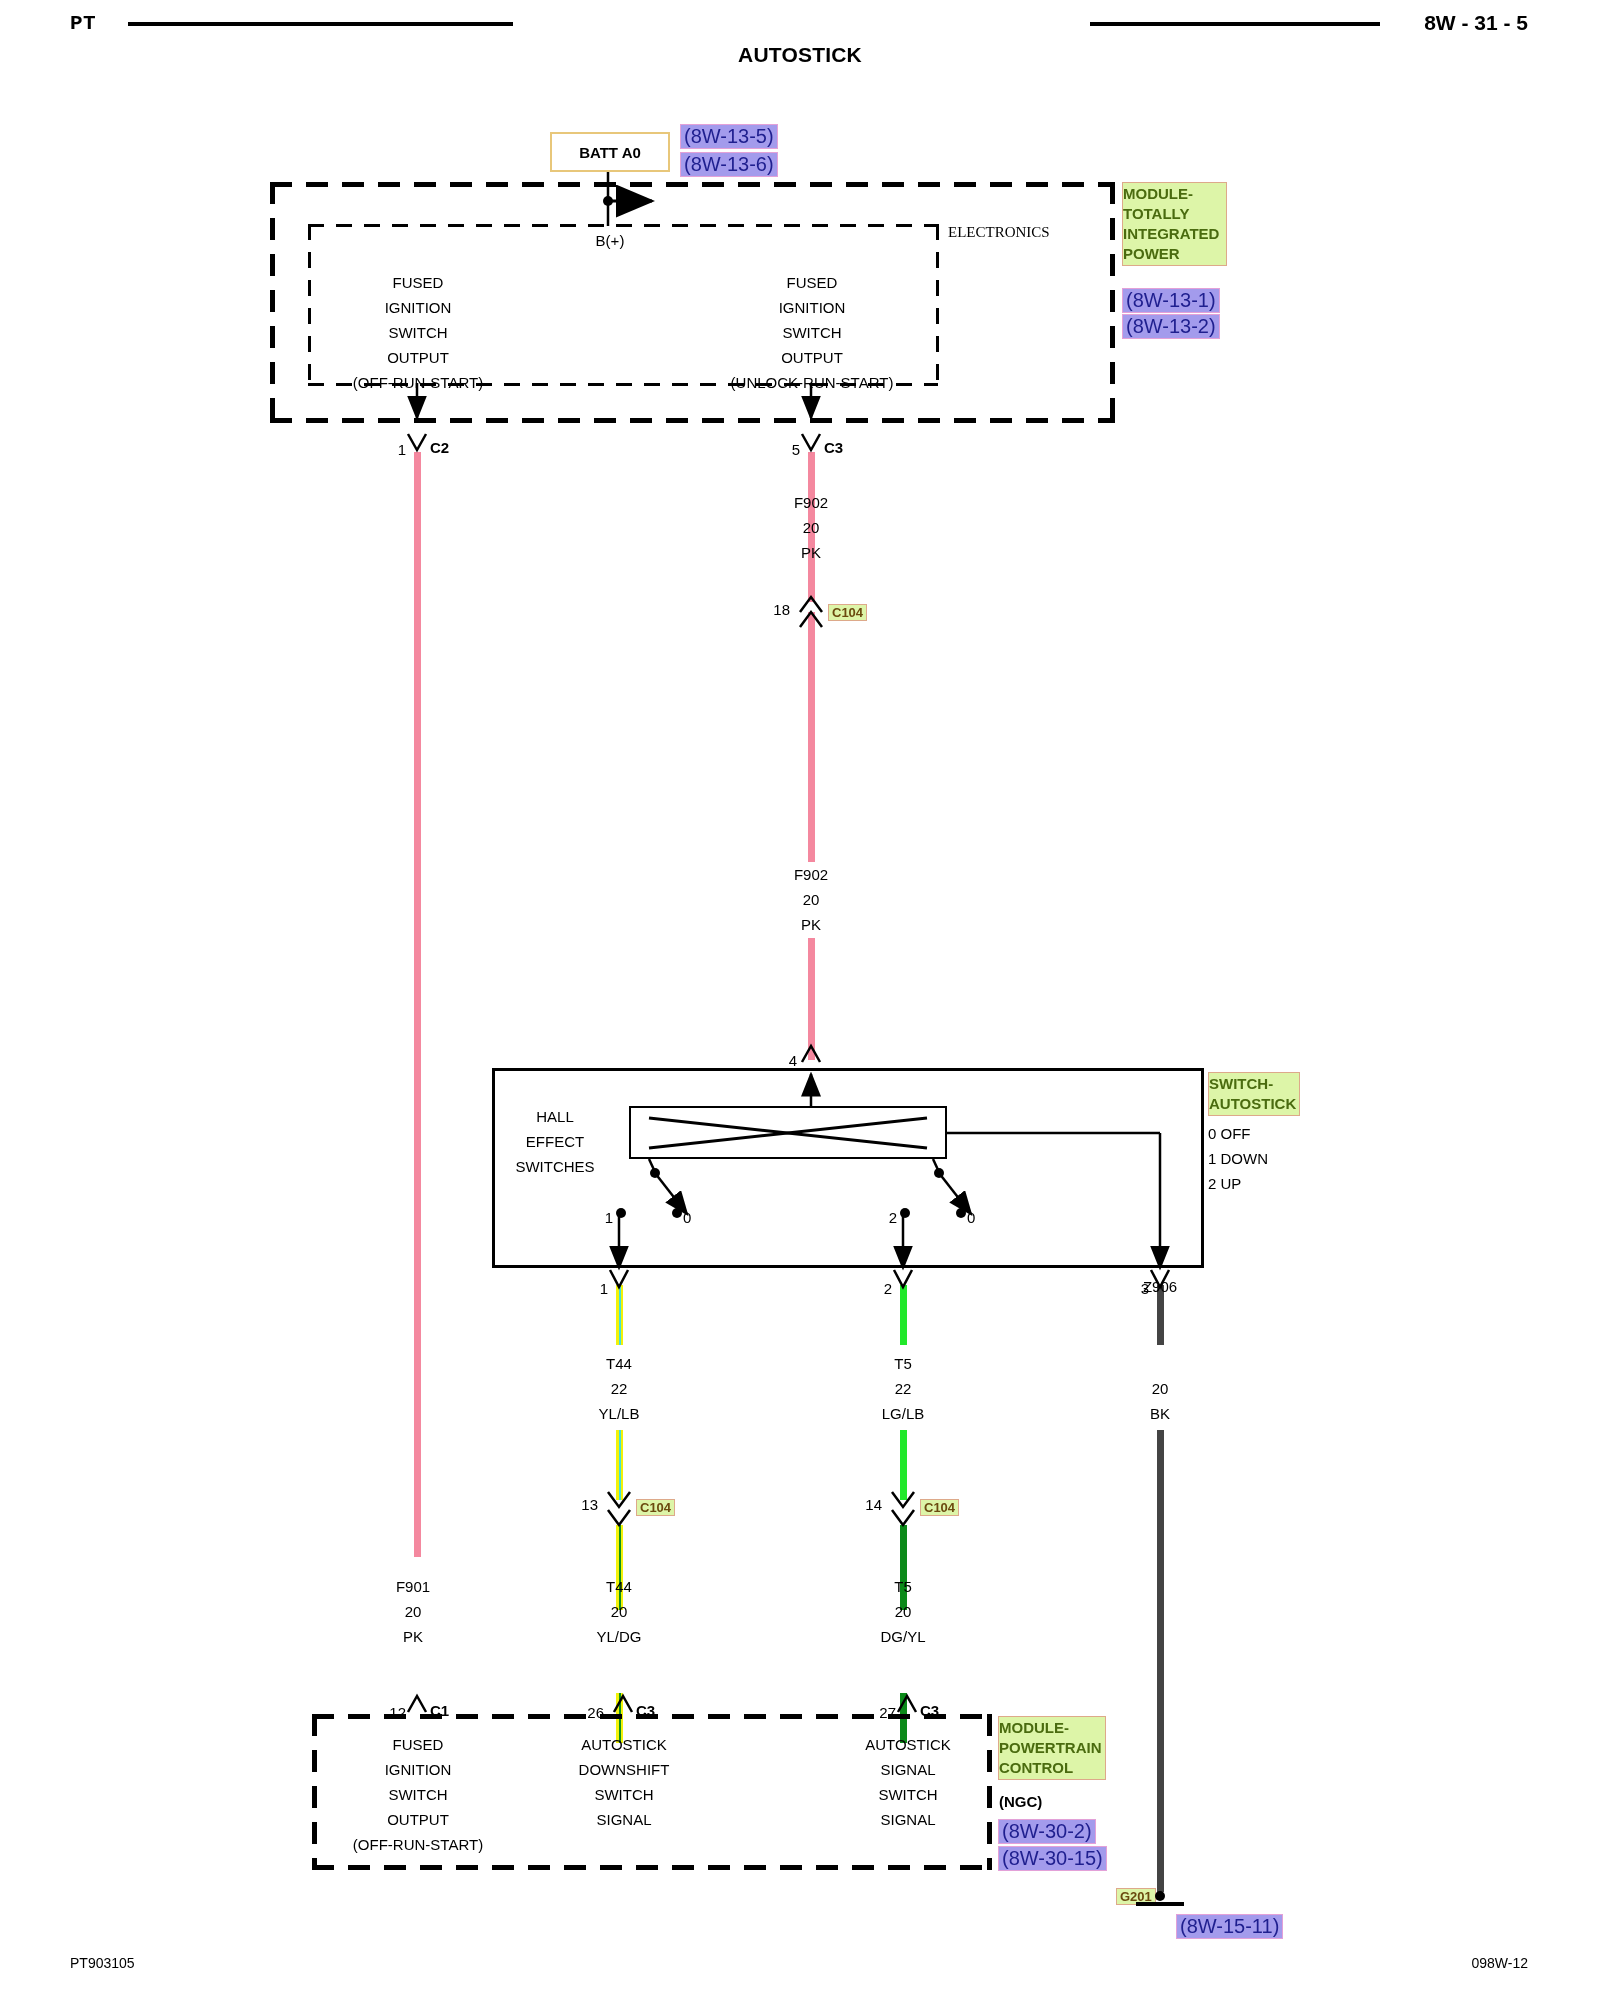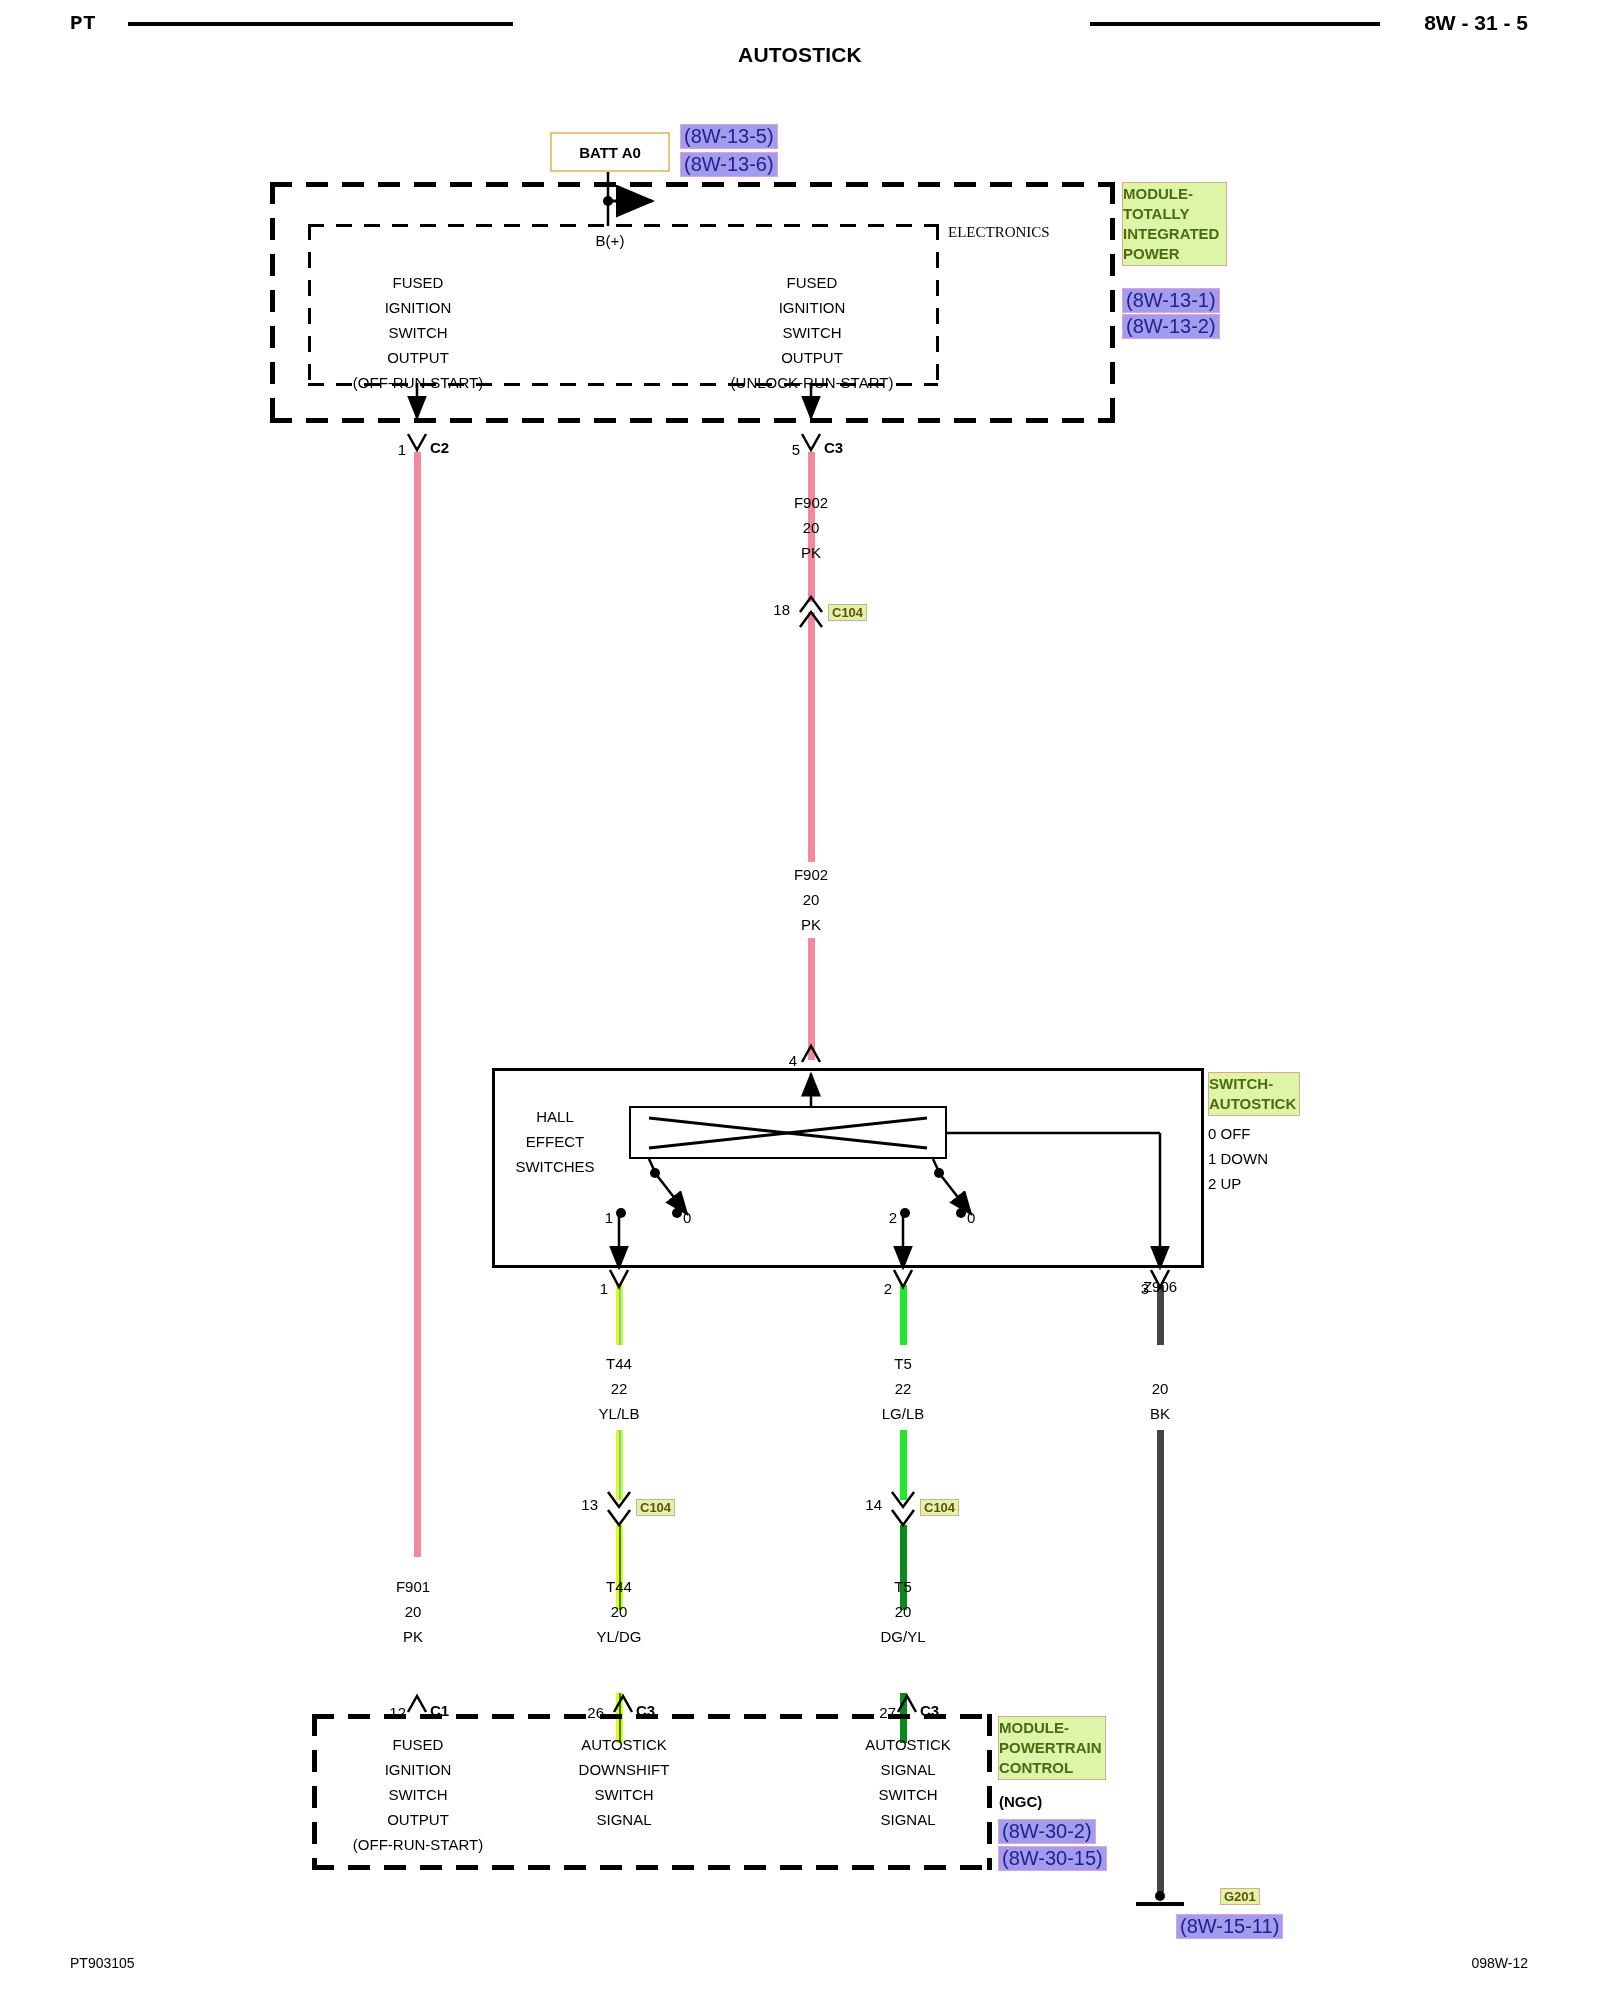--- a/index.html
+++ b/index.html
@@ -279,21 +279,21 @@
 
   <div class="tag-green block" style="left:998px; top:1716px; width:108px;">
     <div>MODULE-</div>
     <div>POWERTRAIN</div>
     <div>CONTROL</div>
   </div>
   <div class="txt b" style="left:999px; top:1793px;">(NGC)</div>
   <div class="tag-purple" style="left:998px; top:1819px;">(8W-30-2)</div>
   <div class="tag-purple" style="left:998px; top:1846px;">(8W-30-15)</div>
 
-  <div class="tag-conn" style="left:1220px; top:1888px;text-align:center;">G201</div>
+  <div class="tag-conn" style="left:1116px; top:1888px;text-align:center;">G201</div>
   <div class="tag-purple" style="left:1176px; top:1914px;">(8W-15-11)</div>
 
   <div class="ftr-left">PT903105</div>
   <div class="ftr-right">098W-12</div>
 
   <svg class="overlay" viewBox="0 0 1600 2000">
     <defs>
       <marker id="arrowhead" markerWidth="10" markerHeight="8" refX="9" refY="4" orient="auto">
         <polygon points="0 0, 10 4, 0 8" fill="#000"></polygon>
       </marker>

